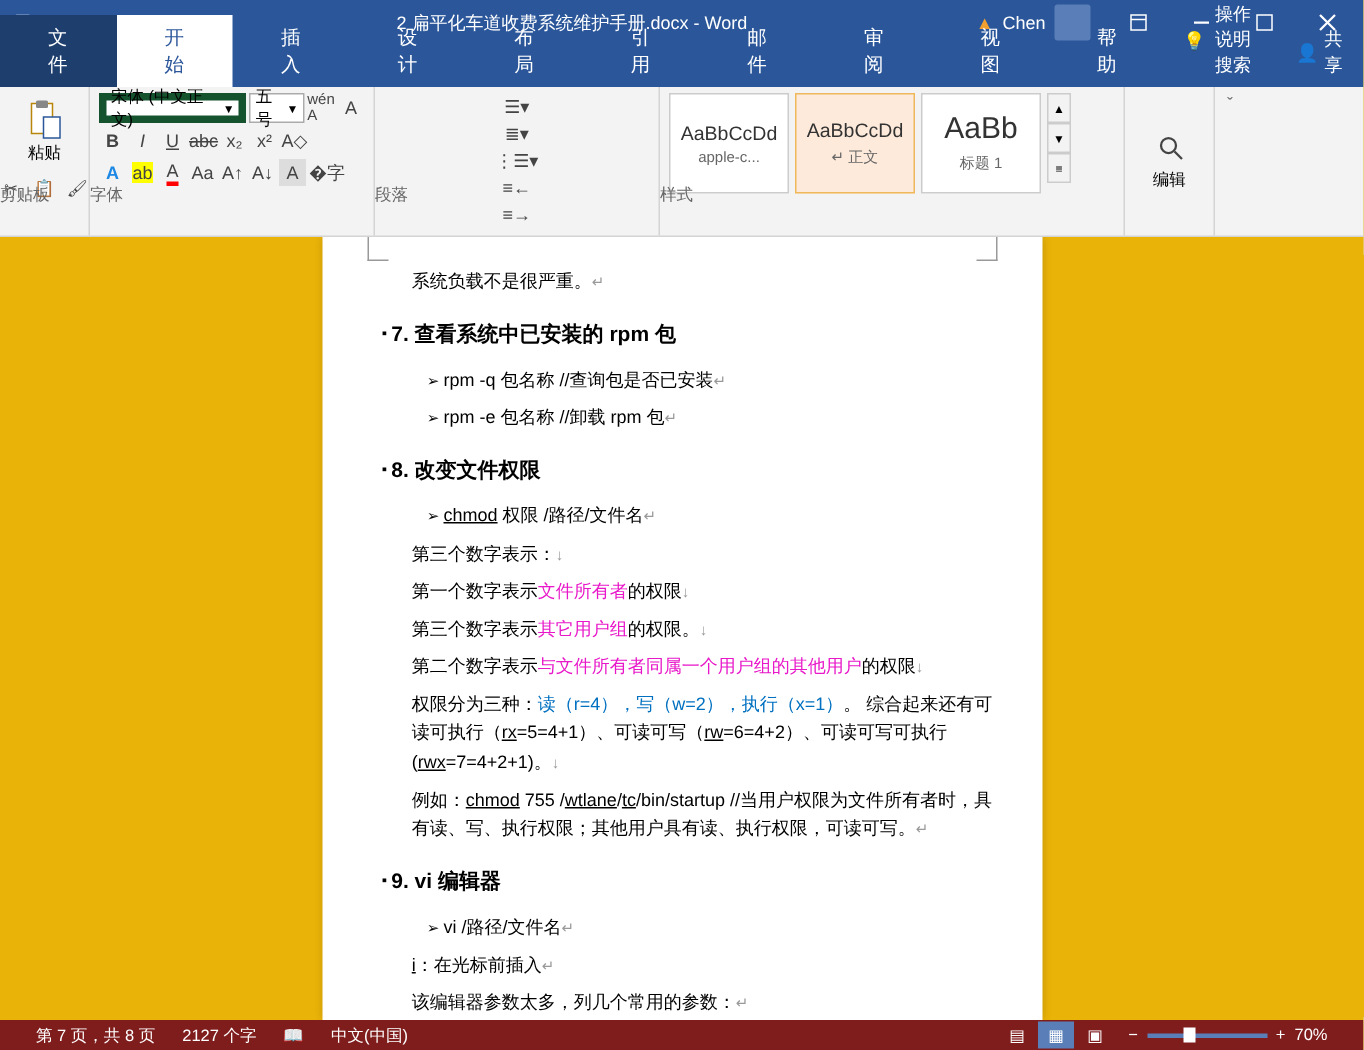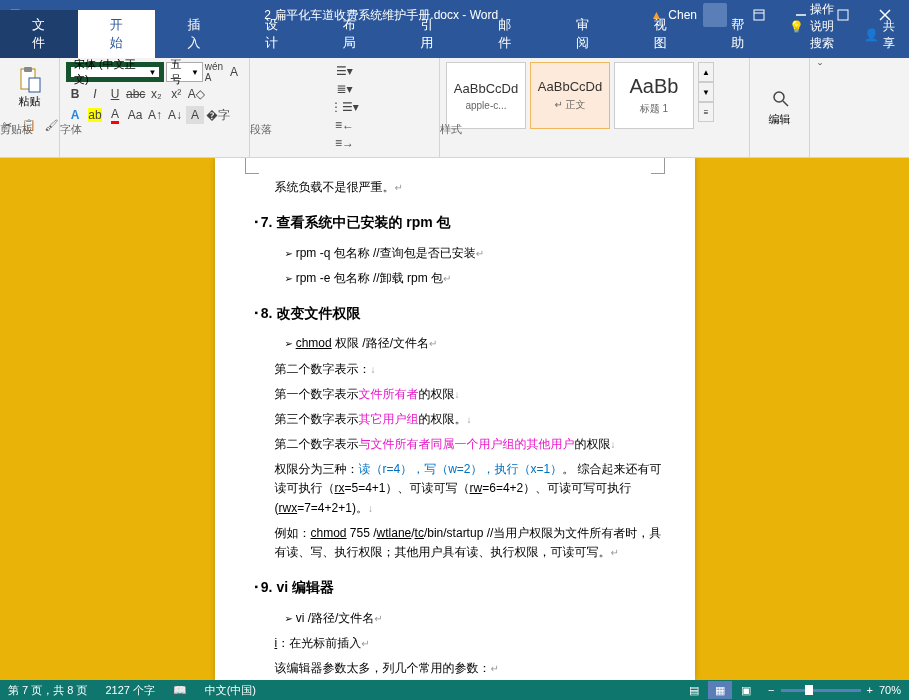--- a/index.html
+++ b/index.html
@@ -53,21 +53,21 @@
 .page .marker.right{right:30px;border-left:none}
 .page p{margin-bottom:6px}
 .page h3{font-size:14px;font-weight:bold;margin:14px 0 10px -20px}
 .page h3::before{content:"▪ ";font-size:10px;position:relative;top:-2px}
 .page .bullet{margin-left:10px}
 .page .bullet::before{content:"➢  ";font-size:10px}
 .page .em-pink{color:#e817c9}
 .page .em-blue{color:#0070c0}
 .page .u{text-decoration:underline}
 .page .ret{color:#999;font-size:10px}
-.statusbar{height:20px;background:#0f766e;color:#fff;display:flex;align-items:center;font-size:11px;padding:0 8px}
+.statusbar{height:20px;background:#7f1d1d;color:#fff;display:flex;align-items:center;font-size:11px;padding:0 24px}
 .statusbar .sitem{margin-right:18px}
 .statusbar .spacer{flex:1}
 .statusbar .viewbtns{display:flex;gap:2px;margin-right:10px}
 .statusbar .vbtn{width:24px;height:18px;display:flex;align-items:center;justify-content:center}
 .statusbar .zoom{display:flex;align-items:center;gap:6px}
 .statusbar .zslider{width:80px;height:3px;background:#5a7fb8;position:relative}
 .statusbar .zslider .thumb{width:8px;height:10px;background:#fff;position:absolute;left:24px;top:-4px}
 svg{pointer-events:none}
 </style>
 </head>
@@ -283,21 +283,21 @@
 <div class="docarea">
   <div class="page">
     <div class="marker left"></div>
     <div class="marker right"></div>
     <p><span>系统负载不是很严重。</span><span class="ret">↵</span></p>
     <h3>7. 查看系统中已安装的 rpm 包</h3>
     <p class="bullet"><span>rpm -q  包名称   //查询包是否已安装</span><span class="ret">↵</span></p>
     <p class="bullet"><span>rpm -e  包名称  //卸载 rpm 包</span><span class="ret">↵</span></p>
     <h3>8. 改变文件权限</h3>
     <p class="bullet"><span class="u">chmod</span><span> 权限 /路径/文件名</span><span class="ret">↵</span></p>
-    <p><span>第二个数字表示：</span><span class="ret">↓</span></p>
+    <p><span>第三个数字表示：</span><span class="ret">↓</span></p>
     <p><span>第一个数字表示</span><span class="em-pink">文件所有者</span><span>的权限</span><span class="ret">↓</span></p>
     <p><span>第三个数字表示</span><span class="em-pink">其它用户组</span><span>的权限。</span><span class="ret">↓</span></p>
     <p><span>第二个数字表示</span><span class="em-pink">与文件所有者同属一个用户组的其他用户</span><span>的权限</span><span class="ret">↓</span></p>
     <p><span>权限分为三种：</span><span class="em-blue">读（r=4），写（w=2），执行（x=1）</span><span>。 综合起来还有可读可执行（</span><span class="u">rx</span><span>=5=4+1）、可读可写（</span><span class="u">rw</span><span>=6=4+2）、可读可写可执行(</span><span class="u">rwx</span><span>=7=4+2+1)。</span><span class="ret">↓</span></p>
     <p><span>例如：</span><span class="u">chmod</span><span> 755 /</span><span class="u">wtlane</span><span>/</span><span class="u">tc</span><span>/bin/startup    //当用户权限为文件所有者时，具有读、写、执行权限；其他用户具有读、执行权限，可读可写。</span><span class="ret">↵</span></p>
     <h3>9. vi 编辑器</h3>
     <p class="bullet"><span>vi /路径/文件名</span><span class="ret">↵</span></p>
     <p><span class="u">i</span><span>：在光标前插入</span><span class="ret">↵</span></p>
     <p><span>该编辑器参数太多，列几个常用的参数：</span><span class="ret">↵</span></p>
   </div>

